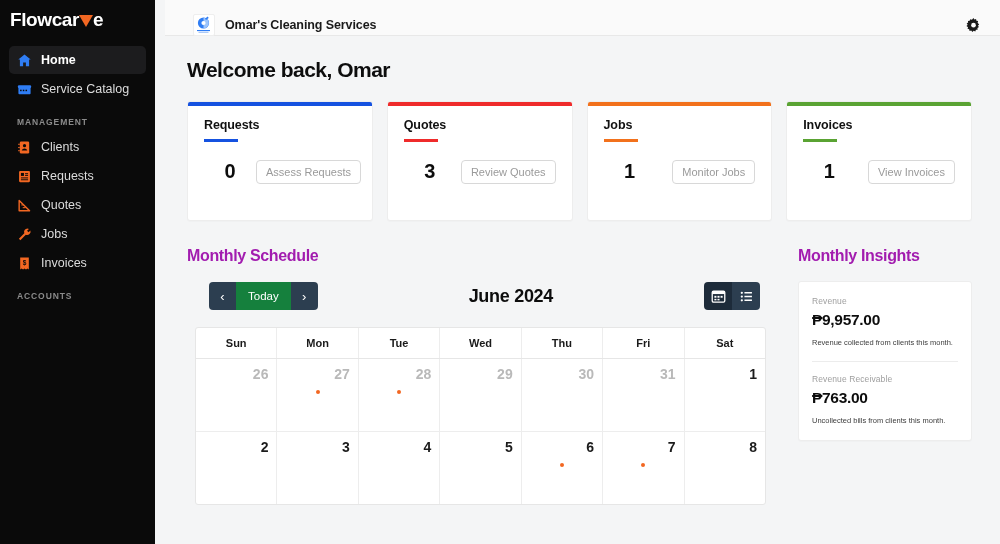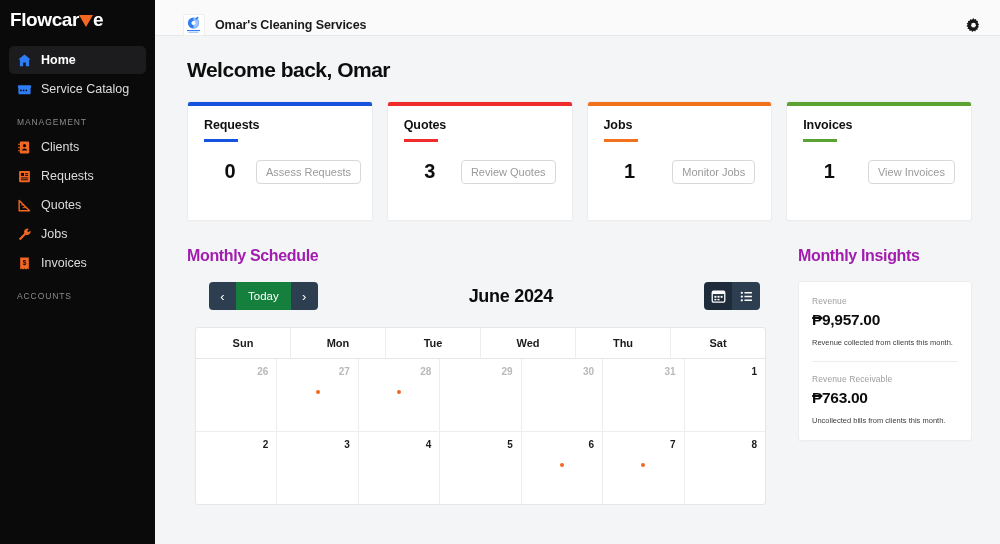--- a/index.html
+++ b/index.html
@@ -84,21 +84,21 @@
     display: flex;
     align-items: center;
     justify-content: center;
   }
   .nav-icon svg { display: block; }
 
   .nav-section {
     font-size: 8.5px;
     letter-spacing: 0.9px;
     color: #8b8b8b;
-    font-weight: normal;
+    font-weight: bold;
     padding: 13px 8px 6px 8px;
   }
 
   
   .main {
     flex: 1;
     height: 544px;
     display: flex;
     flex-direction: column;
     background: #f4f5f6;
@@ -106,20 +106,21 @@
   }
 
   .topbar {
     height: 36px;
     flex: 0 0 36px;
     background: #fafafa;
     border-bottom: 1px solid #e8e8e8;
     display: flex;
     align-items: center;
     padding: 15px 16px 0 28px;
+    margin-left: 10px;
   }
   .topbar-left { display: flex; align-items: center; gap: 10px; }
   .org-logo {
     width: 22px; height: 22px;
     background: #ffffff;
     border: 1px solid #eeeeee;
     border-radius: 2px;
     display: flex;
     align-items: center;
     justify-content: center;
@@ -314,21 +315,21 @@
   .cal-cell {
     flex: 1;
     height: 72px;
     border-right: 1px solid #ededed;
     padding: 7px 8px 0 0;
     position: relative;
   }
   .cal-cell:last-child { border-right: none; }
   .cal-daynum {
     text-align: right;
-    font-size: 10px;
+    font-size: 14px;
     font-weight: bold;
     color: #1b1b1b;
   }
   .cal-cell.muted .cal-daynum { color: #b9b9b9; }
   .cal-dot {
     position: absolute;
     left: 50%;
     transform: translateX(-50%);
     top: 31px;
     width: 4px; height: 4px;
@@ -586,20 +587,21 @@
               </div>
             </div>
 
             <div class="cal-table">
               <div class="cal-head">
                 <div>Sun</div>
                 <div>Mon</div>
                 <div>Tue</div>
                 <div>Wed</div>
                 <div>Thu</div>
+                <div>Fri</div>
                 <div>Sat</div>
               </div>
               <div id="cal-body">
                   <div class="cal-row">
                     <div class="cal-cell muted">
                       <div class="cal-daynum">26</div>
                     </div>
                     <div class="cal-cell muted">
                       <div class="cal-daynum">27</div>
                       <div class="cal-dot"></div>

